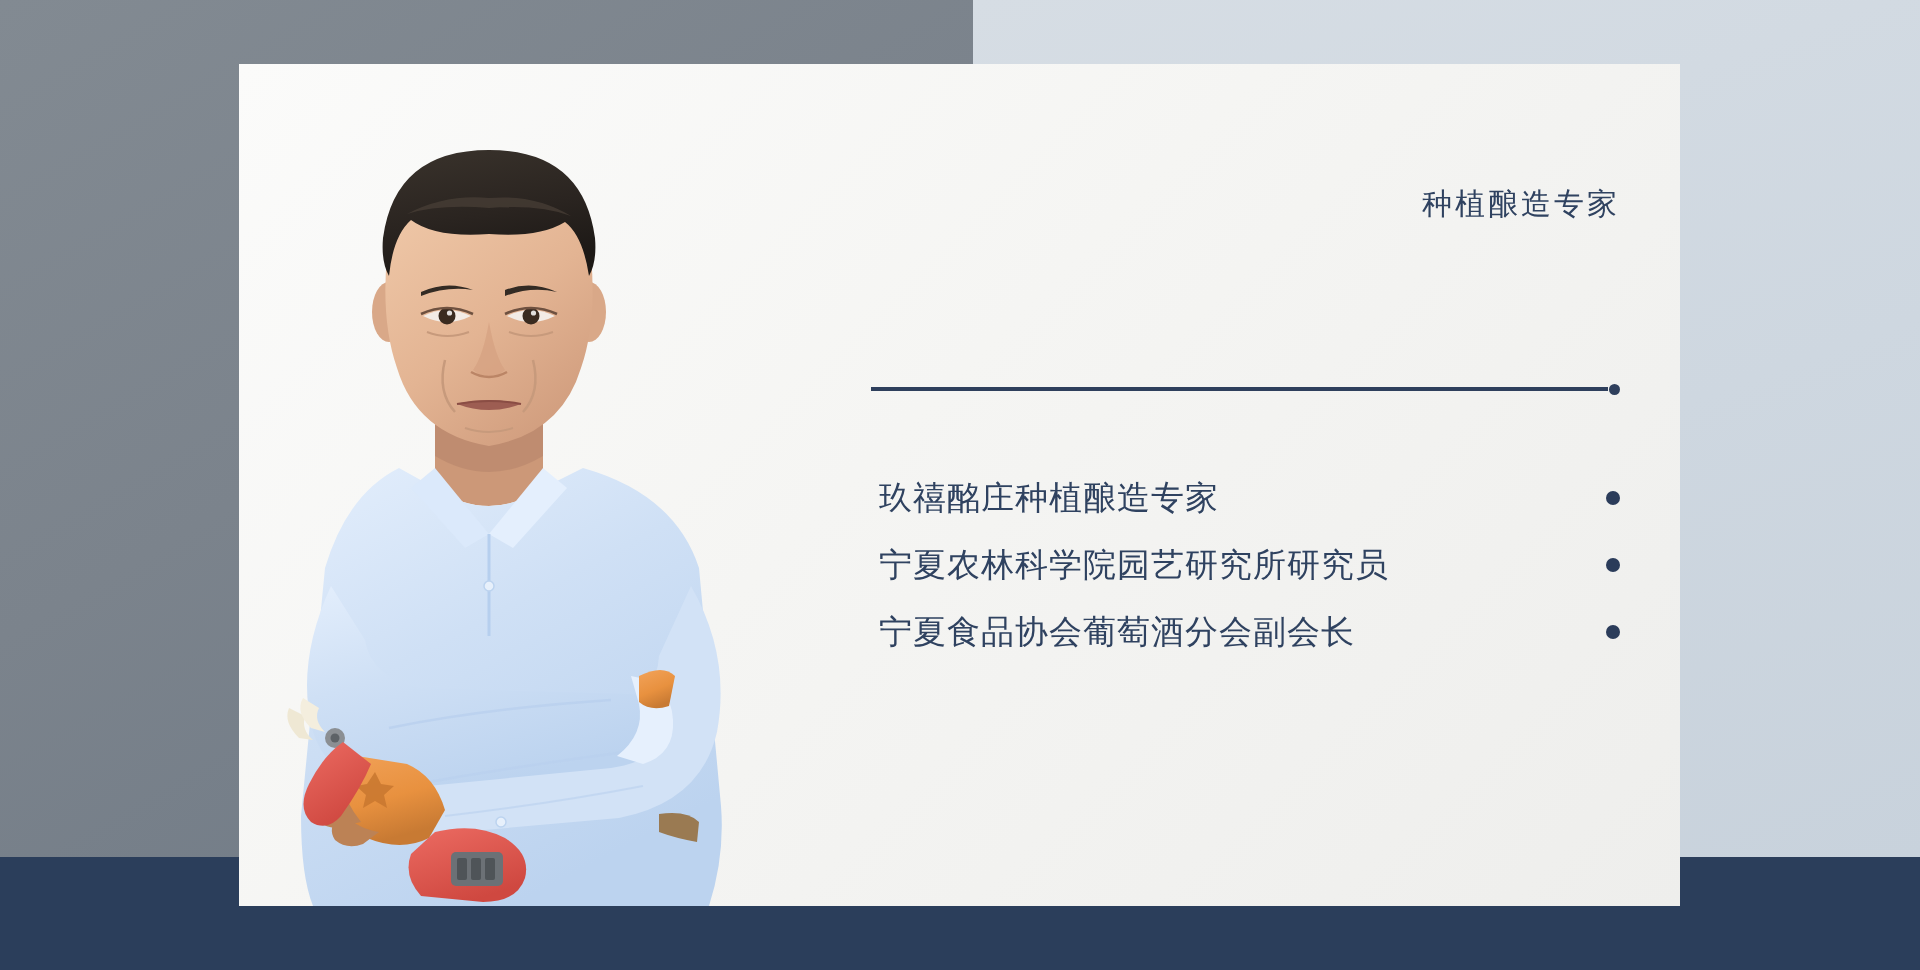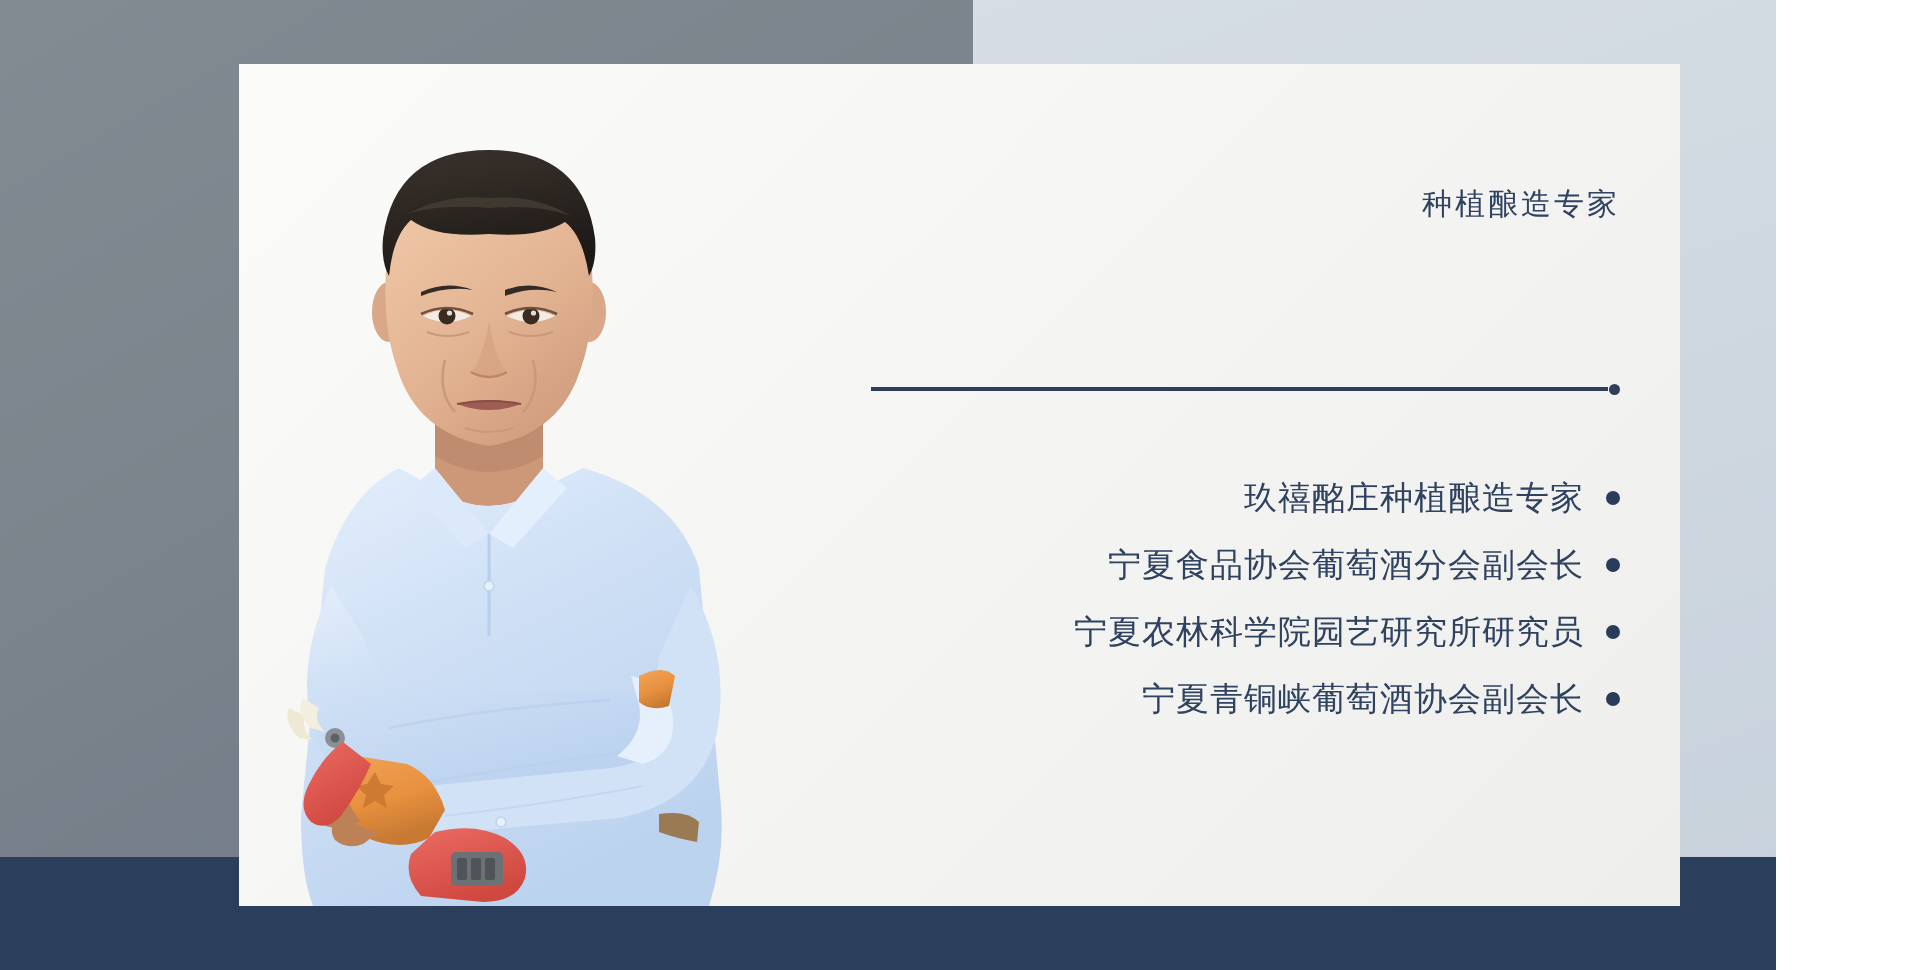--- a/index.html
+++ b/index.html
@@ -1,20 +1,20 @@
 <!DOCTYPE html>
 <html><head>
 <meta charset="utf-8">
 <style>
   html,body{margin:0;padding:0;background:#ffffff;}
   body{font-family:"Liberation Sans","DejaVu Sans",sans-serif;}
 
   #stage{
     position:relative;
-    width:1776px;height:970px;
+    width:1920px;height:970px;
     overflow:hidden;
     background:#ffffff;
     text-decoration:underline;
   }
 
   
   .bg-gray{
     position:absolute;left:0;top:0;width:973px;height:857px;
     background:linear-gradient(150deg,#828a92 0%,#7b838c 45%,#6e7985 100%);
   }
@@ -88,21 +88,21 @@
 
   
   .credentials{
     position:absolute;right:0px;top:400px;
     width:100%;
     list-style:none;margin:0;padding:0;
   }
   .cred-item{
     display:flex;
     align-items:center;
-    justify-content:flex-end;
+    justify-content:space-between;
     height:67px;
   }
   .cred-label{
     font-size:33px;
     letter-spacing:1px;
     color:#2f4260;
     white-space:nowrap;
     line-height:1;
   }
   .cred-dot{
@@ -261,28 +261,24 @@
         <div class="rule"></div>
         <div class="enddot"></div>
       </div>
 
       <ul class="credentials">
         <li class="cred-item">
           <span class="cred-label">玖禧酩庄种植酿造专家</span>
           <span class="cred-dot"></span>
         </li>
         <li class="cred-item">
-          <span class="cred-label">宁夏食品协会葡萄酒分会副会长</span>
-          <span class="cred-dot"></span>
-        </li>
-        <li class="cred-item">
           <span class="cred-label">宁夏农林科学院园艺研究所研究员</span>
           <span class="cred-dot"></span>
         </li>
         <li class="cred-item">
-          <span class="cred-label">宁夏青铜峡葡萄酒协会副会长</span>
+          <span class="cred-label">宁夏食品协会葡萄酒分会副会长</span>
           <span class="cred-dot"></span>
         </li>
       </ul>
 
     </div>
   </div>
 </div>
 
 </body></html>

